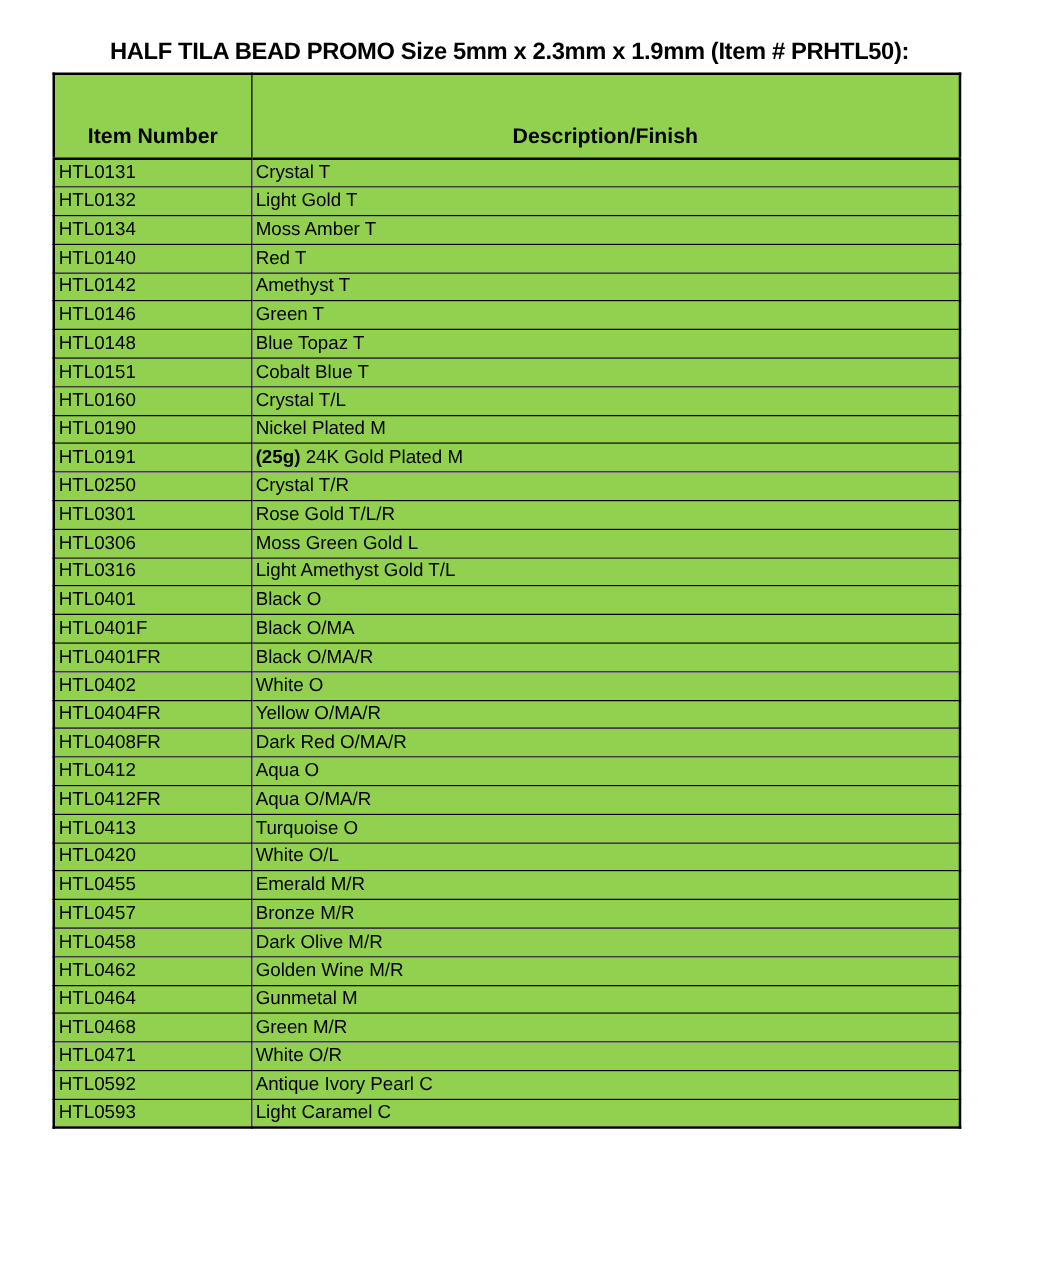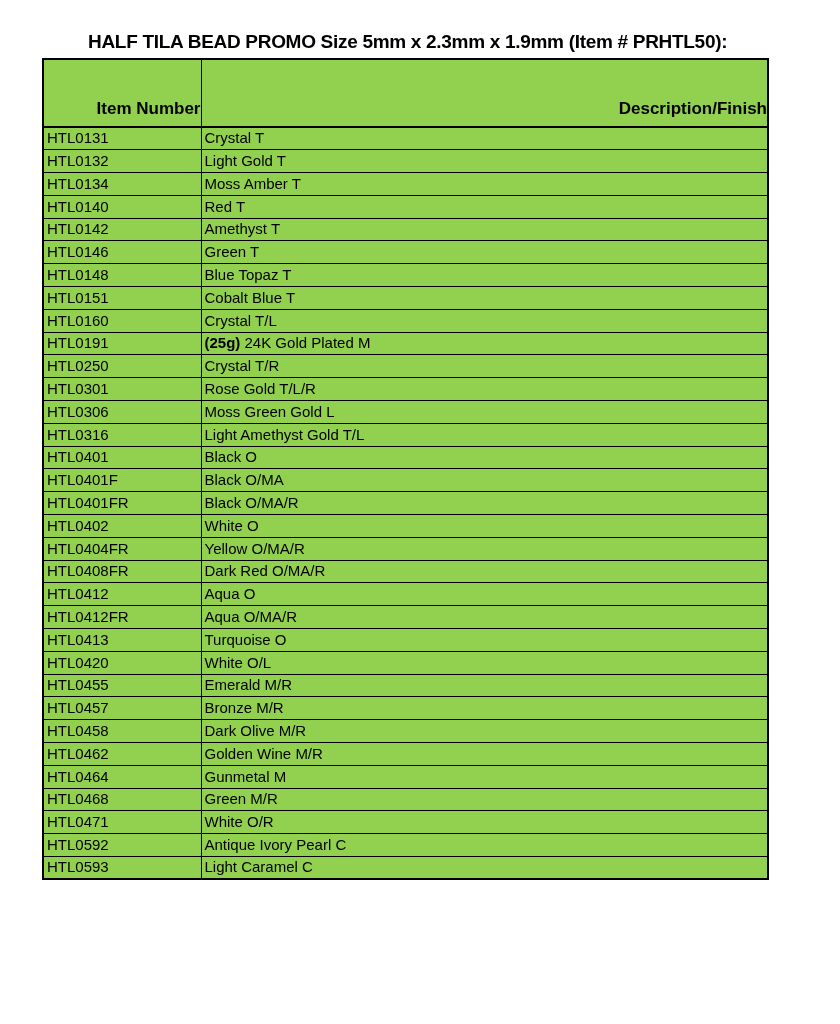--- a/index.html
+++ b/index.html
@@ -32,21 +32,21 @@
   }
   col.col-item { width: 158px; }
   th, td {
     background: var(--cell-green, #92D050);
     border: 1.5px solid #000000;
     color: #000000;
   }
   th {
     height: 68px;
     vertical-align: bottom;
-    text-align: right;
+    text-align: center;
     font-size: 17px;
     font-weight: bold;
     padding-bottom: 7px;
     border-bottom-width: 2px;
   }
   td {
     height: 22.8px;
     font-size: 15px;
     vertical-align: bottom;
     padding: 0 0 2px 3px;
@@ -102,20 +102,24 @@
       </tr>
       <tr>
         <td>HTL0151</td>
         <td><span>Cobalt Blue T</span></td>
       </tr>
       <tr>
         <td>HTL0160</td>
         <td><span>Crystal T/L</span></td>
       </tr>
       <tr>
+        <td>HTL0190</td>
+        <td><span>Nickel Plated M</span></td>
+      </tr>
+      <tr>
         <td>HTL0191</td>
         <td><b>(25g)</b><span> 24K Gold Plated M</span></td>
       </tr>
       <tr>
         <td>HTL0250</td>
         <td><span>Crystal T/R</span></td>
       </tr>
       <tr>
         <td>HTL0301</td>
         <td><span>Rose Gold T/L/R</span></td>

